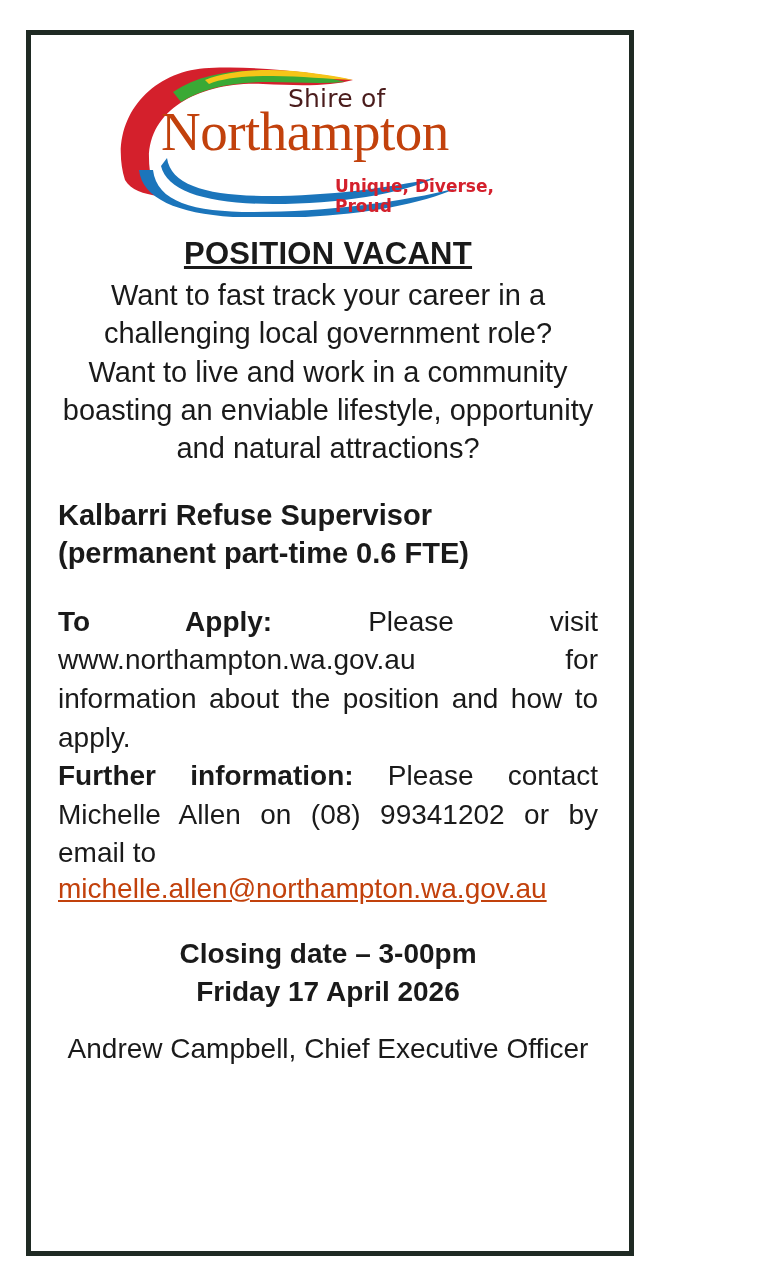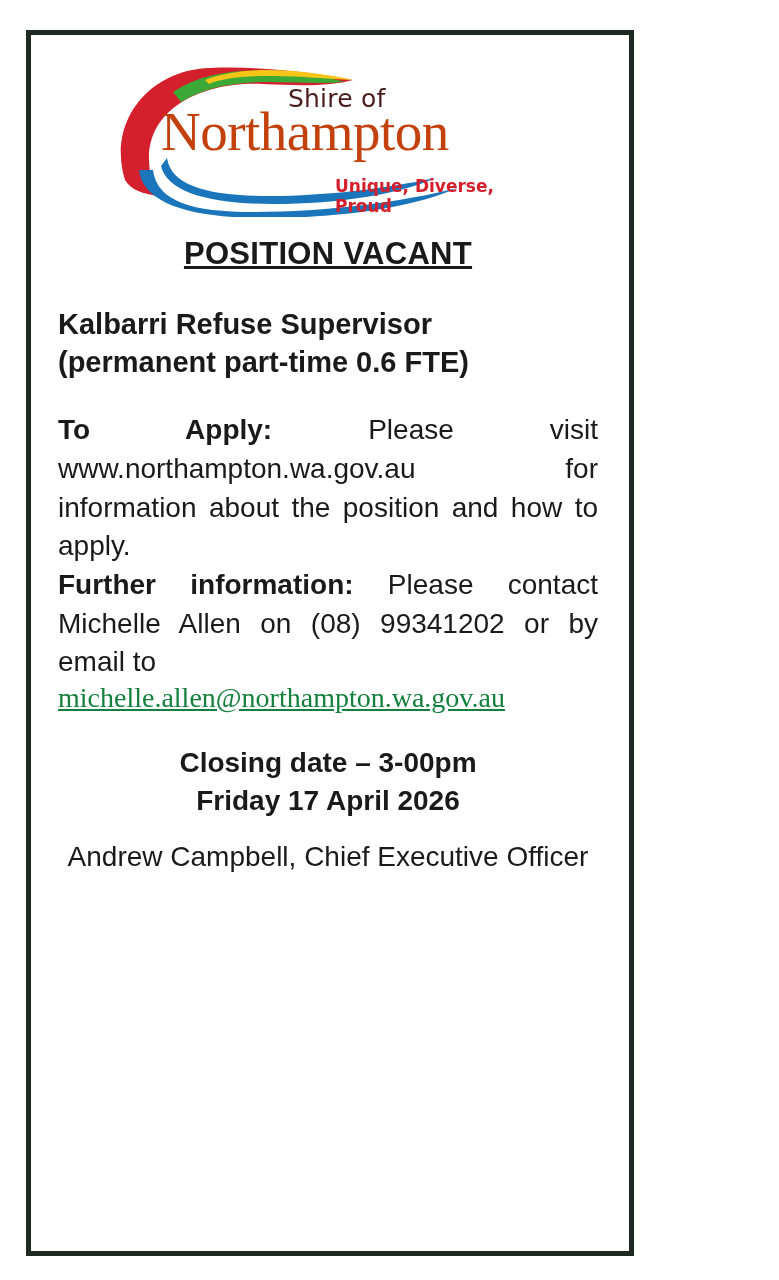--- a/index.html
+++ b/index.html
@@ -115,24 +115,23 @@
     margin-top: 2px;
   }
   .para {
     text-align: justify;
     font-size: 28px;
     line-height: 1.38;
     margin: 0;
   }
   .para b { font-weight: bold; }
   .email-link {
-    color: #15803d;
+    color: #c2410c;
     text-decoration: underline;
     word-break: break-all;
-    font-family: Liberation Serif, serif;
   }
   .closing {
     text-align: center;
     font-size: 28px;
     font-weight: bold;
     line-height: 1.35;
   }
   .signature {
     text-align: center;
     font-size: 28px;
@@ -160,20 +159,27 @@
           <path d="M54 96 C58 124 96 134 156 134 C214 134 276 126 322 116 C288 132 226 142 160 142 C96 142 54 130 48 104 Z" fill="#1b75bb"></path>
         </svg>
         <div class="logo-shireof">Shire of</div>
         <div class="logo-main">Northampton</div>
         <div class="logo-tag">Unique, Diverse, Proud</div>
       </div>
     </div>
 
     <div class="heading">POSITION VACANT</div>
 
+    <div class="intro">
+      <div>Want to fast track your career in a</div>
+      <div>challenging local government role?</div>
+      <div>Want to live and work in a community</div>
+      <div>boasting an enviable lifestyle, opportunity</div>
+      <div>and natural attractions?</div>
+    </div>
 
     <div class="gap-md"></div>
 
     <div class="job-title">
       <div>Kalbarri Refuse Supervisor</div>
       <div>(permanent part-time 0.6 FTE)</div>
     </div>
 
 
     <div class="gap-md"></div>

